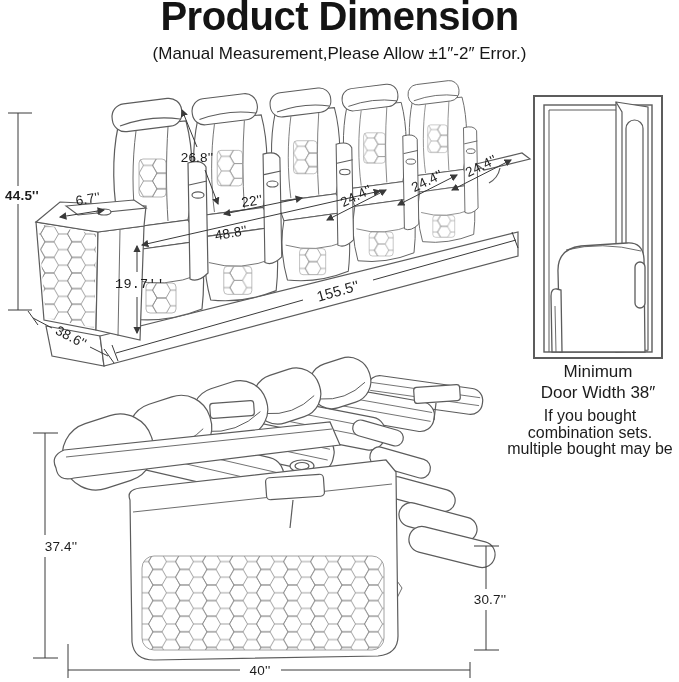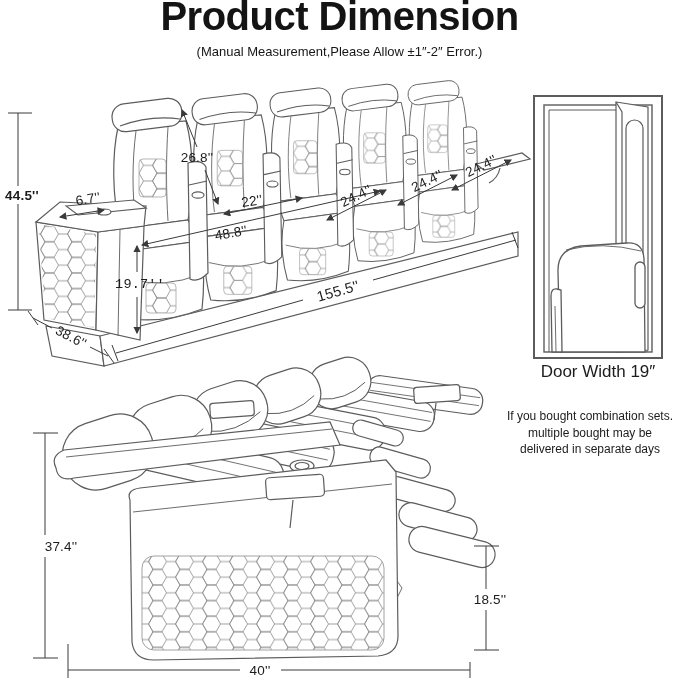--- a/index.html
+++ b/index.html
@@ -8,35 +8,35 @@
     font-family:"Liberation Sans",sans-serif;color:#1a1a1a;
   }
   #art{position:absolute;left:0;top:0;z-index:1;}
   .txt{position:absolute;z-index:2;white-space:nowrap;}
   .page-title{
     left:0;right:0;top:-6px;text-align:center;
     font-size:40px;font-weight:bold;letter-spacing:-0.5px;color:#141414;
   }
   .page-subtitle{
     left:0;right:0;top:44px;text-align:center;
-    font-size:13px;color:#161616;
+    font-size:17px;color:#161616;
   }
   .dim{
     font-size:13.5px;color:#1c1c1c;z-index:2;position:absolute;
     transform:translate(-50%,-50%) rotate(var(--r,0deg));
     transform-origin:center center;letter-spacing:0.2px;
   }
   .door-label{
     left:517px;top:361px;width:162px;text-align:center;z-index:2;position:absolute;
     font-size:17px;line-height:21px;color:#1c1c1c;
   }
   .door-label span{display:block;}
   .door-note{
     left:503px;top:408px;width:174px;text-align:center;z-index:2;position:absolute;
-    font-size:12px;line-height:16.5px;color:#1c1c1c;
+    font-size:16px;line-height:16.5px;color:#1c1c1c;
   }
   .door-note span{display:block;}
 </style>
 </head>
 <body>
 
 <div id="stage">
 
   <svg id="art" width="679" height="682" viewBox="0 0 679 682">
     <defs>
@@ -262,24 +262,24 @@
   <div class="dim" style="left:252px;top:201px;--r:-9deg;">22''</div>
   <div class="dim" style="left:231px;top:233px;--r:-10deg;">48.8''</div>
   <div class="dim" style="left:356px;top:196px;--r:-26deg;">24.4''</div>
   <div class="dim" style="left:427px;top:181px;--r:-26deg;">24.4''</div>
   <div class="dim" style="left:481px;top:166px;--r:-26deg;">24.4''</div>
   <div class="dim" style="left:140px;top:284px;font-family:Liberation Mono, monospace;">19.7''</div>
   <div class="dim" style="left:338px;top:291px;font-size:14.5px;--r:-16deg;">155.5''</div>
   <div class="dim" style="left:71px;top:337px;--r:27deg;">38.6''</div>
 
   <div class="dim" style="left:61px;top:546px;">37.4''</div>
-  <div class="dim" style="left:490px;top:599px;">18.5''</div>
+  <div class="dim" style="left:490px;top:599px;">30.7''</div>
   <div class="dim" style="left:260px;top:670px;">40''</div>
 
   <div class="door-label">
-    <span>Door Width 19″</span>
+    <span>Minimum</span>
+    <span>Door Width 38″</span>
   </div>
   <div class="door-note">
     <span>If you bought combination sets.</span>
     <span>multiple bought may be</span>
-    <span>delivered in separate days</span>
   </div>
 </div>
 
 </body></html>

